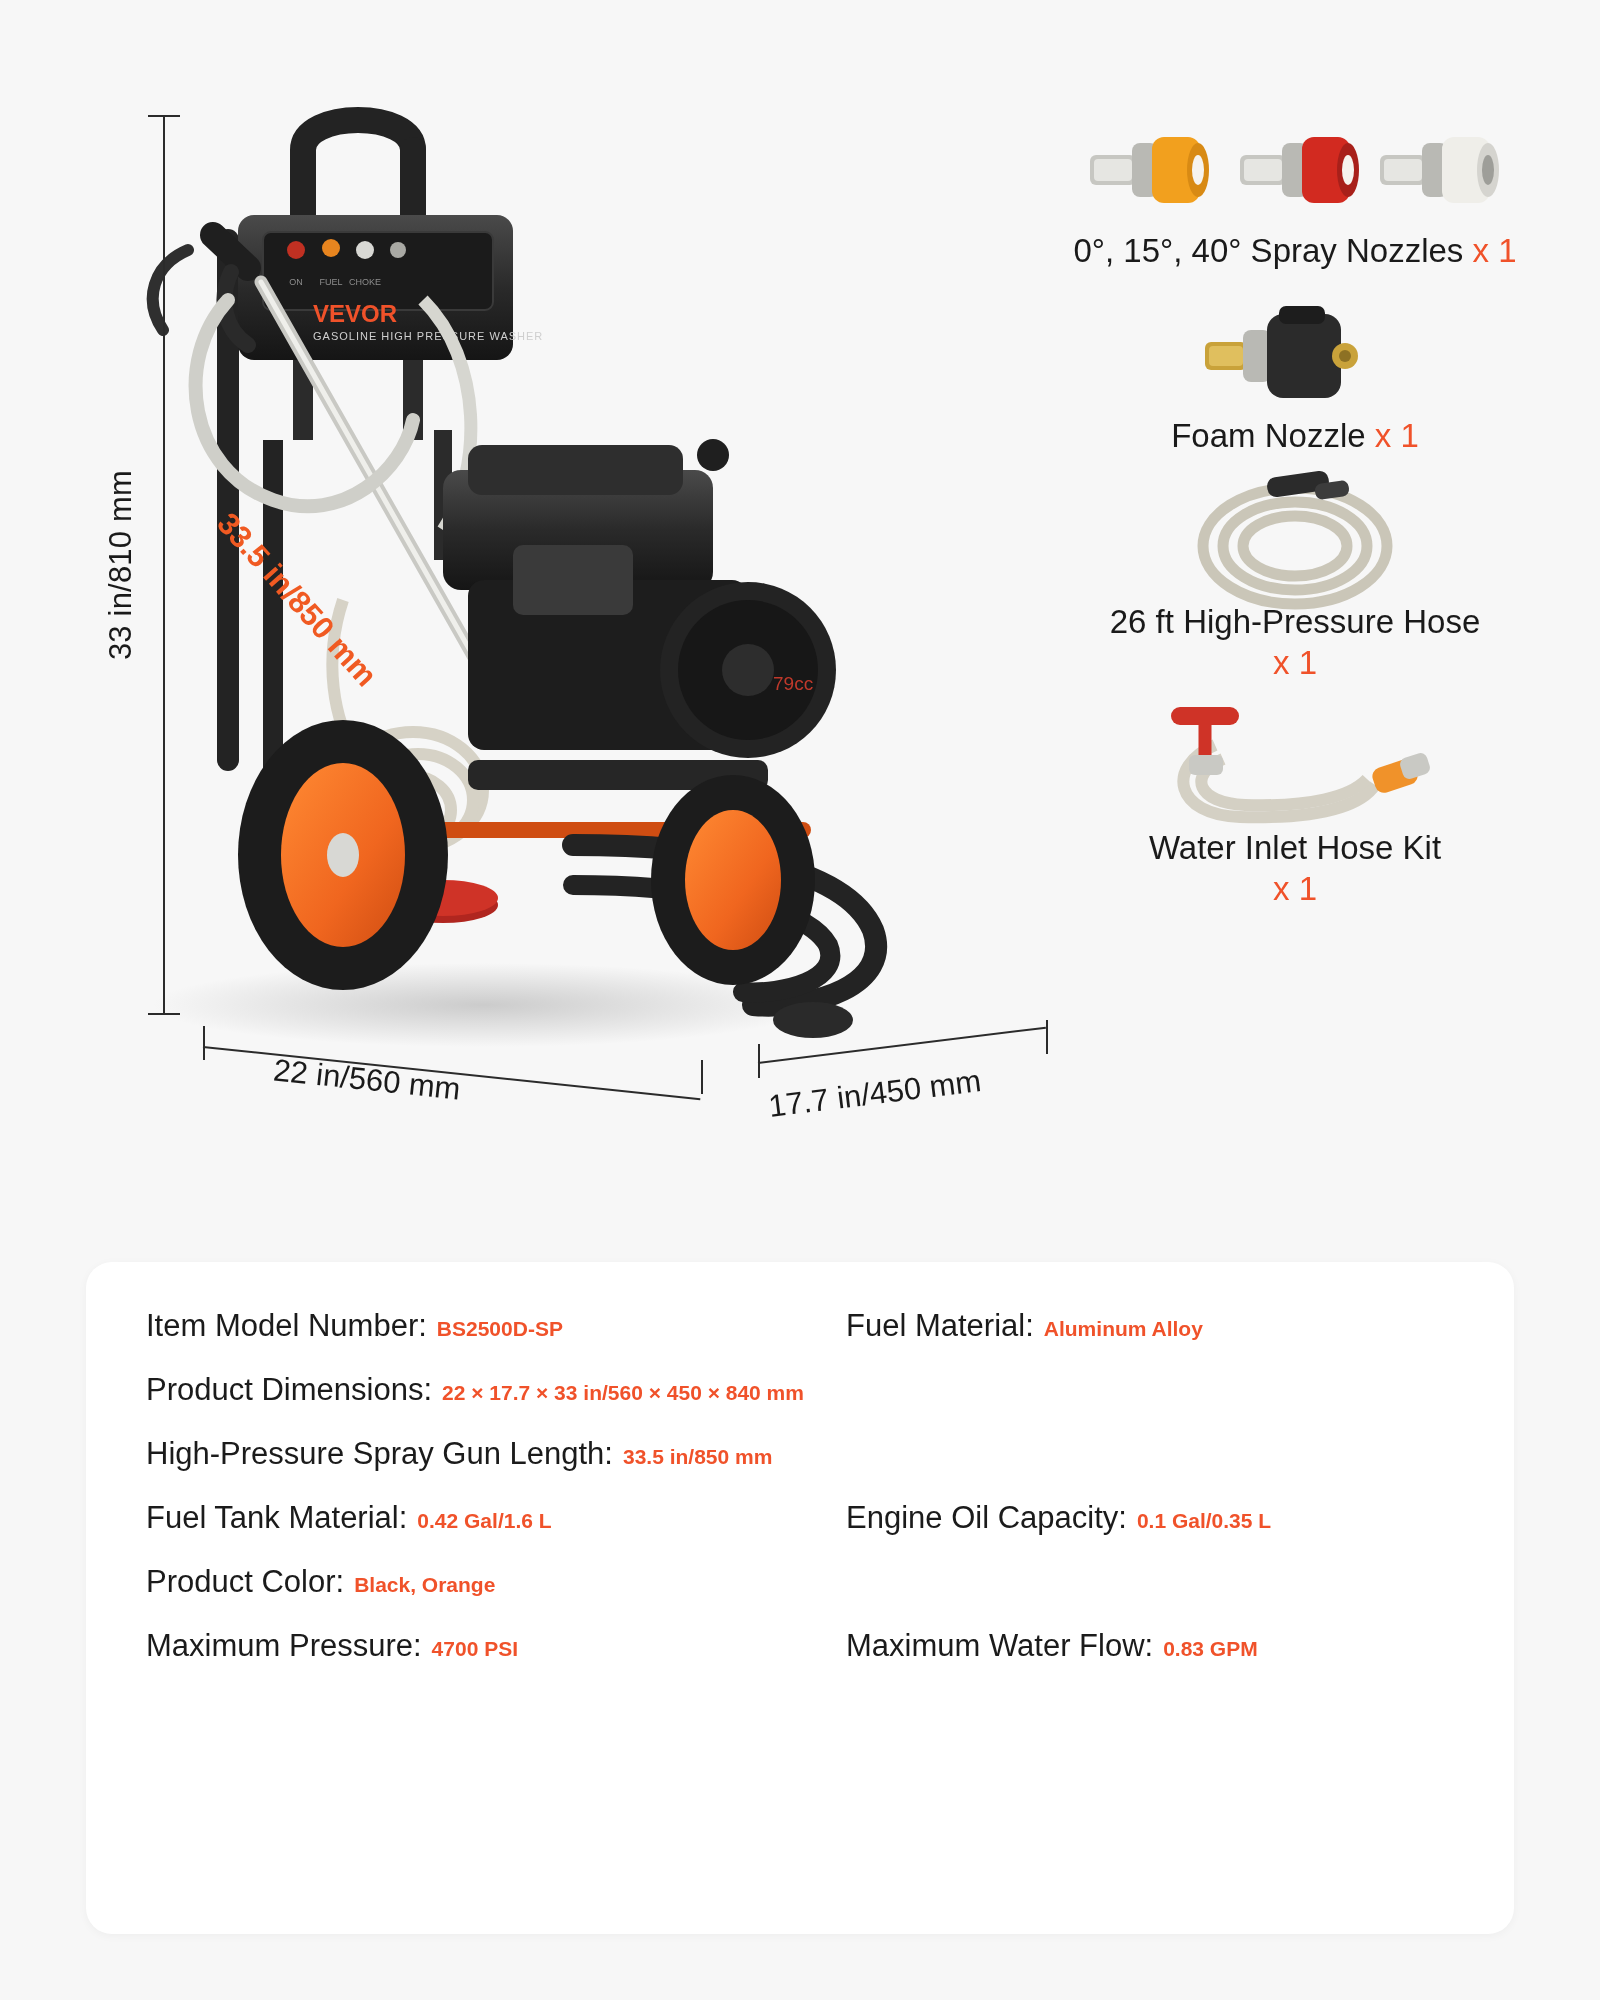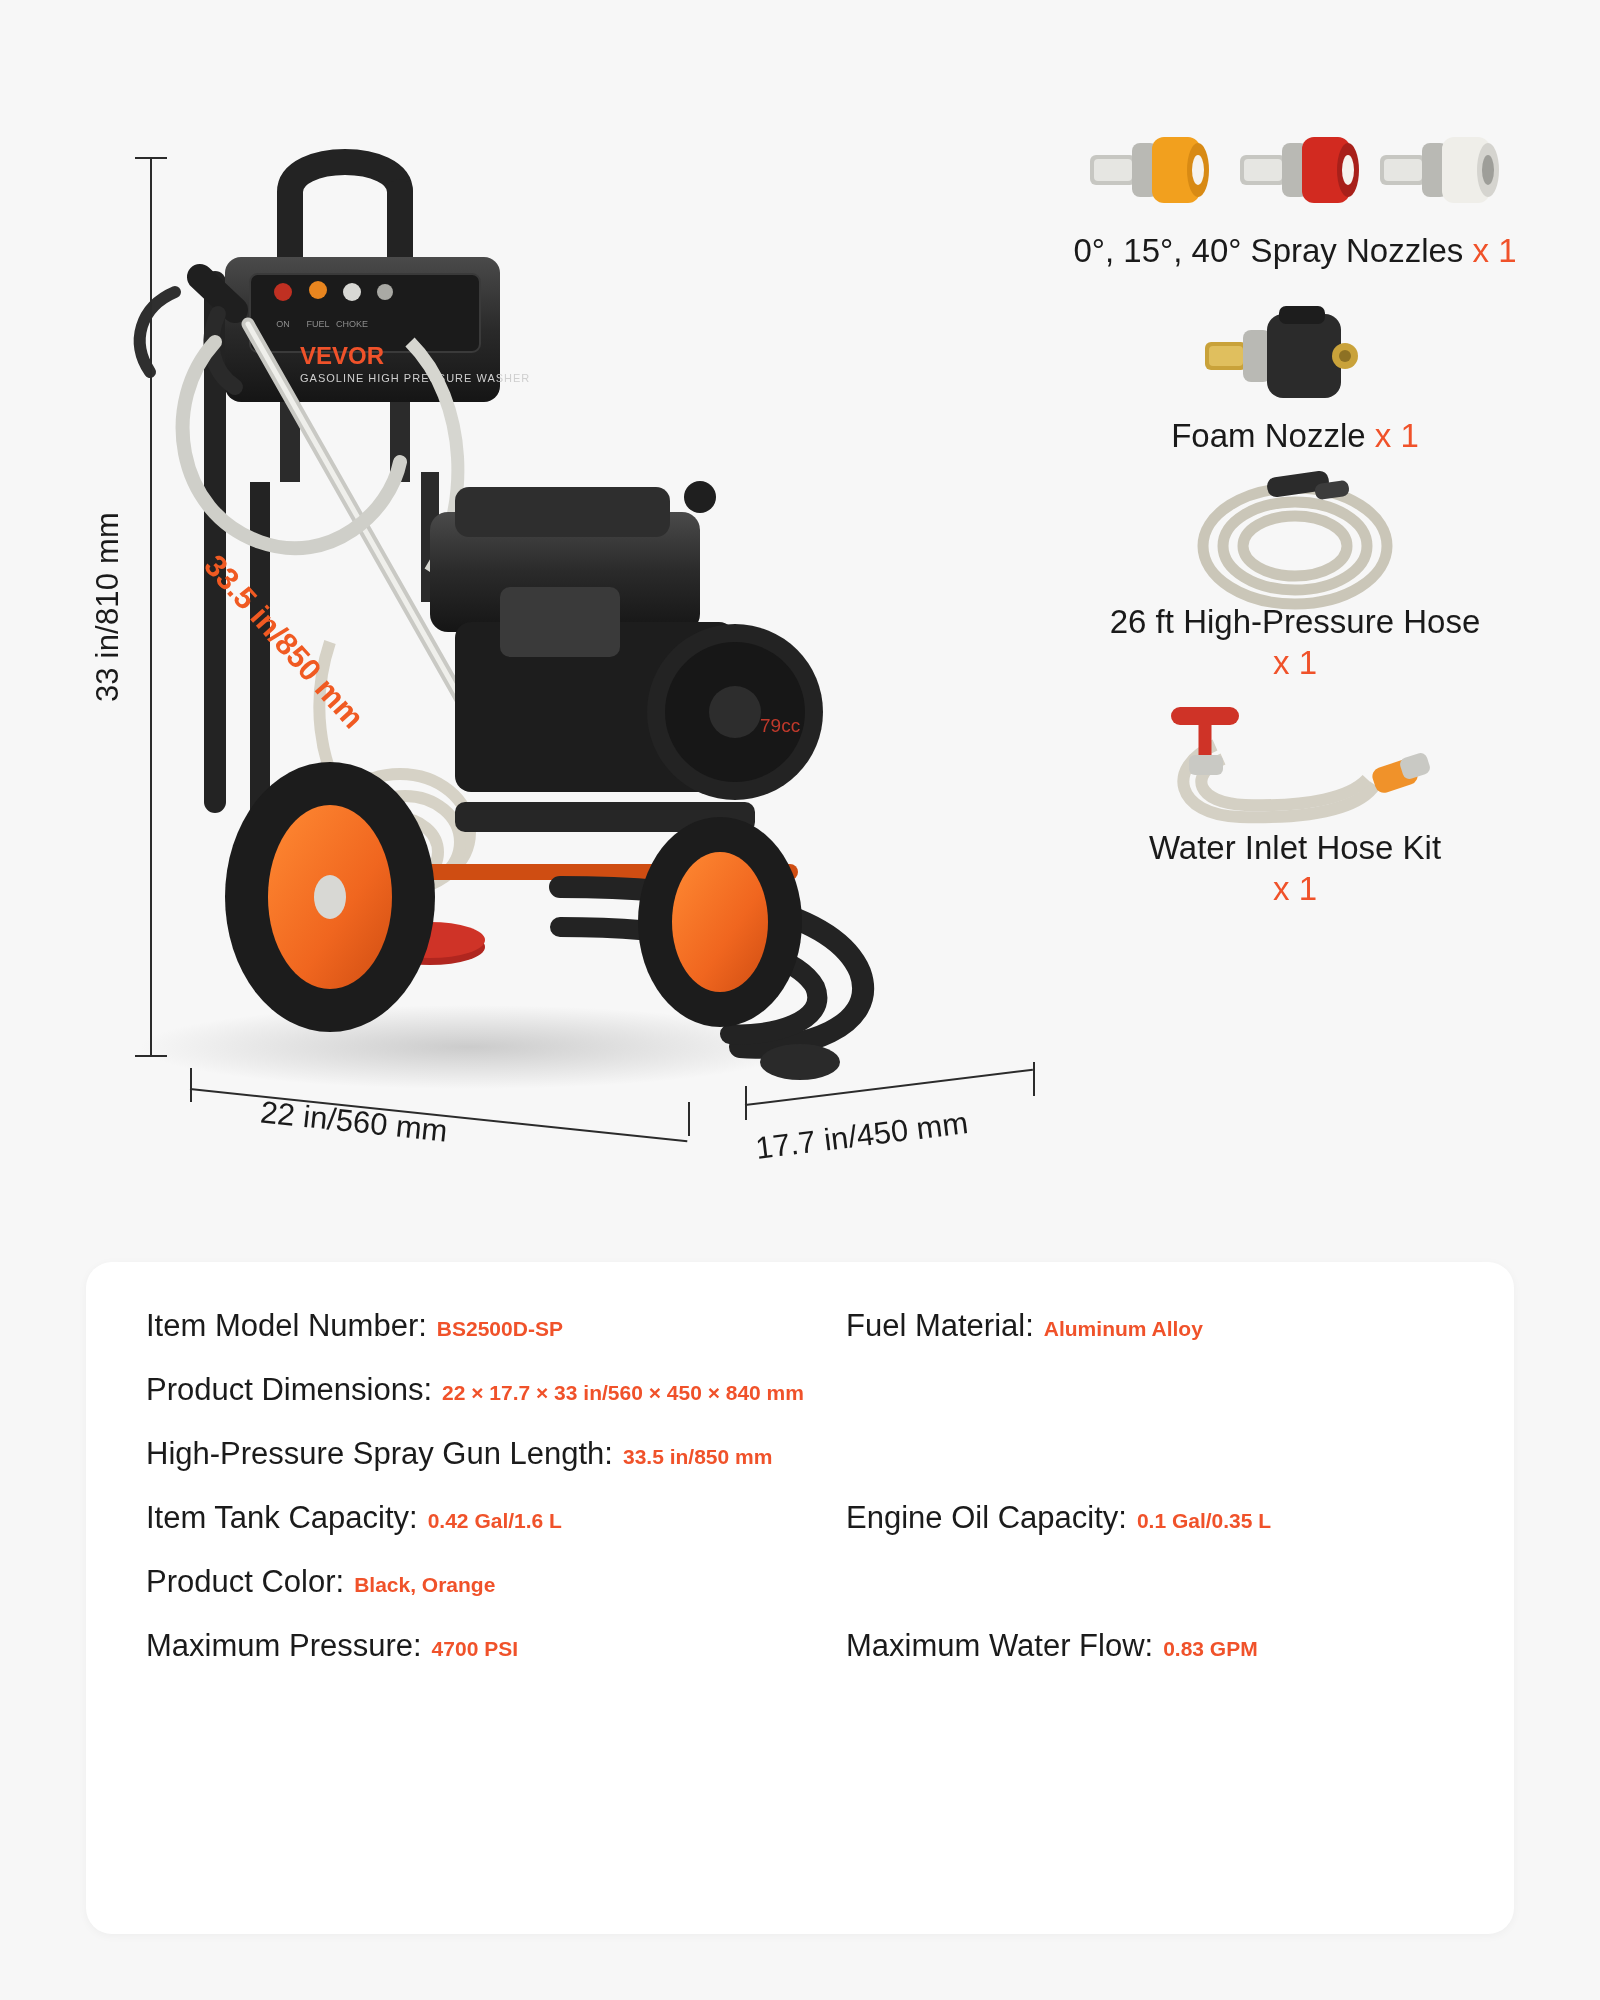--- a/index.html
+++ b/index.html
@@ -8,21 +8,21 @@
     width:1600px; height:2000px;
     background:#f7f7f7;
     font-family:"Liberation Sans", sans-serif;
     color:#1a1a1a;
     position:relative;
     overflow:hidden;
   }
   .page { position:relative; width:1600px; height:2000px; }
 
   
-  .product-area { position:absolute; left:0; top:0; width:1010px; height:1230px;margin-top:42px; }
+  .product-area { position:absolute; left:13px; top:0; width:1010px; height:1230px; }
 
   .dim-vert { position:absolute; left:105px; top:115px; height:900px; width:90px; }
   .dim-vert .line { position:absolute; left:45px; top:0; bottom:0; width:2px; background:#2b2b2b; }
   .dim-vert .cap-top, .dim-vert .cap-bot { position:absolute; left:30px; width:32px; height:2px; background:#2b2b2b; }
   .dim-vert .cap-top { top:0; }
   .dim-vert .cap-bot { bottom:0; }
   .dim-vert .label {
     position:absolute; left:-92px; top:50%;
     transform:translateY(-50%) rotate(-90deg);
     white-space:nowrap; font-size:31px; color:#1a1a1a; letter-spacing:.2px;
@@ -306,21 +306,21 @@
 
     <div class="spec-row">
       <div class="spec-cell full">
         <span class="spec-label">High-Pressure Spray Gun Length:</span>
         <span class="spec-value">33.5 in/850 mm</span>
       </div>
     </div>
 
     <div class="spec-row">
       <div class="spec-cell col1">
-        <span class="spec-label">Item Tank Capacity:</span>
+        <span class="spec-label">Fuel Tank Material:</span>
         <span class="spec-value">0.42 Gal/1.6 L</span>
       </div>
       <div class="spec-cell col2">
         <span class="spec-label">Engine Oil Capacity:</span>
         <span class="spec-value">0.1 Gal/0.35 L</span>
       </div>
     </div>
 
     <div class="spec-row">
       <div class="spec-cell col2">

